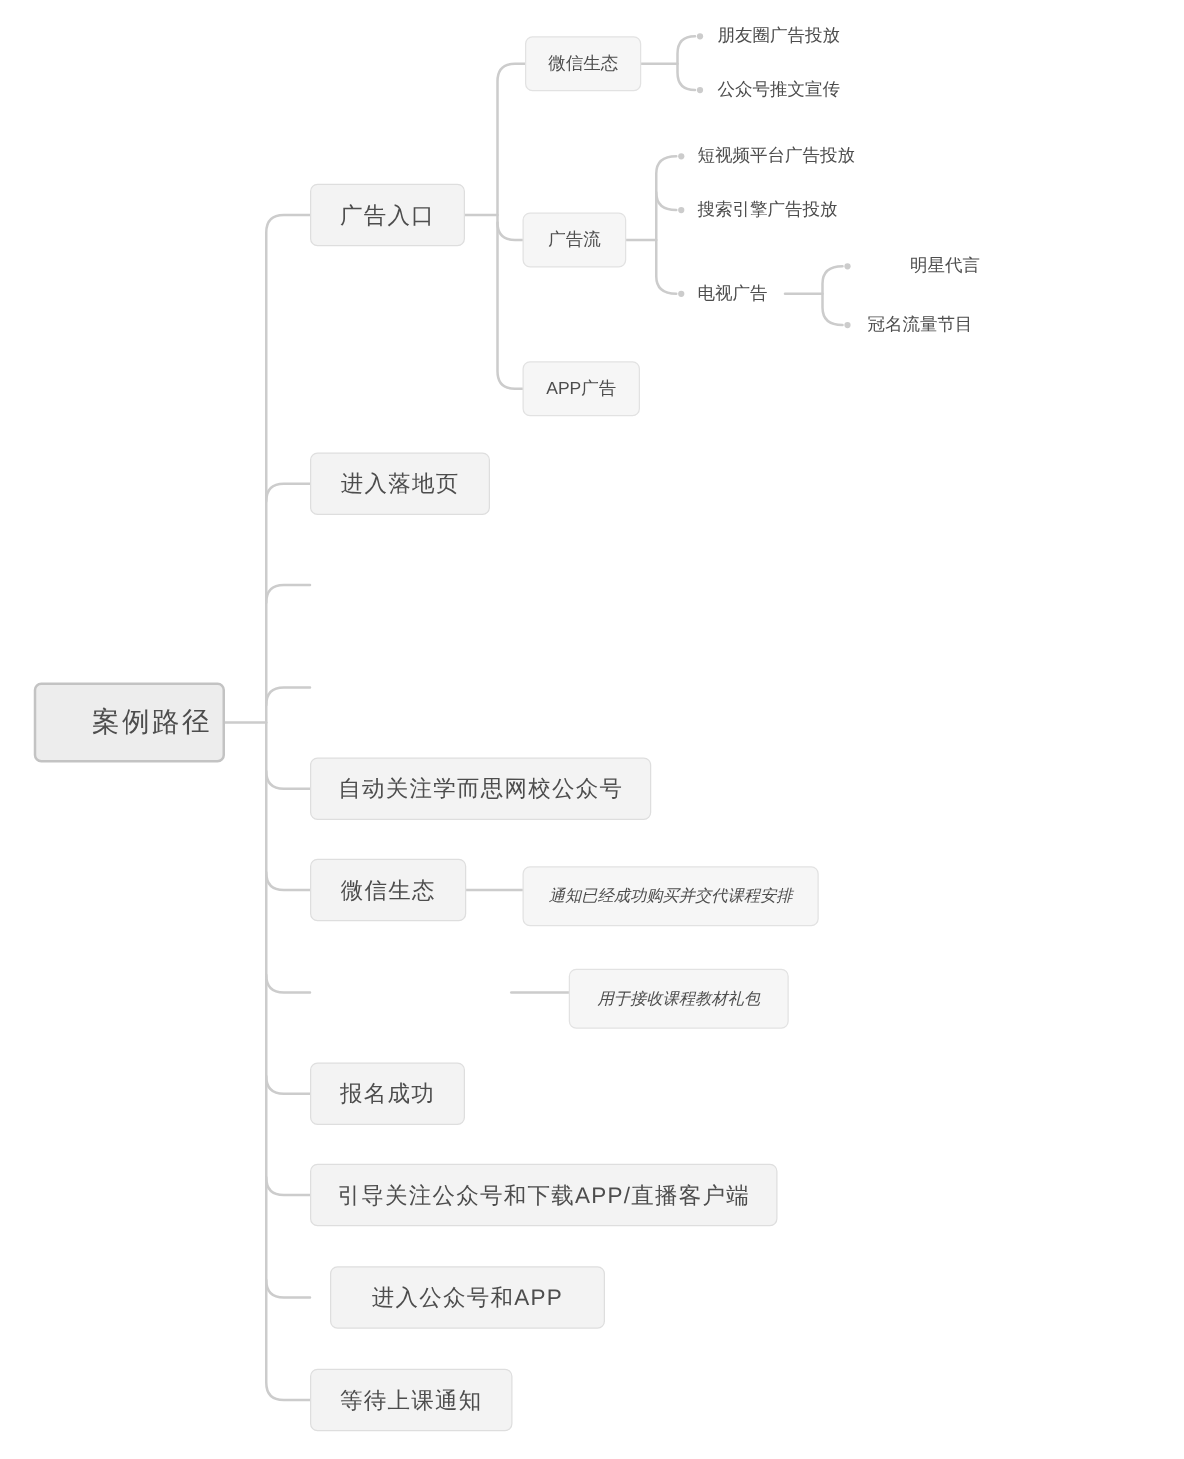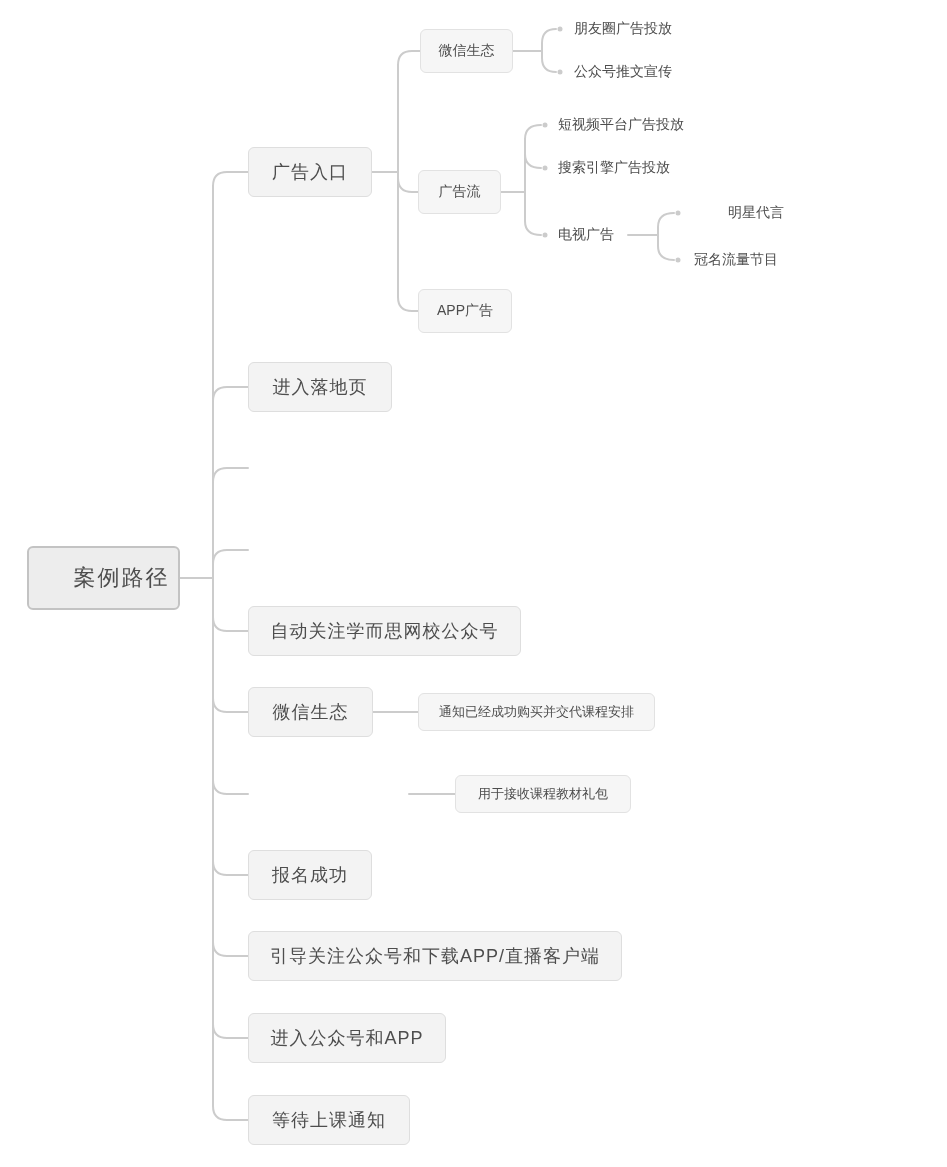--- a/index.html
+++ b/index.html
@@ -19,21 +19,21 @@
   svg.links path{fill:none;stroke:var(--line);stroke-width:2;stroke-linecap:round;}
   svg.links circle{fill:var(--line);stroke:none;}
   .node{
     position:absolute;display:flex;align-items:center;justify-content:center;
     white-space:nowrap;border-radius:6px;color:var(--text);
     background:var(--node-fill);border:1px solid var(--node-border);
   }
   .root{background:var(--root-fill);border:2px solid var(--root-border);font-size:22px;letter-spacing:2px;padding-left:36px;}
   .l1{font-size:18px;height:50px;letter-spacing:1px;}
   .l2{font-size:14px;height:44px;background:var(--sub-fill);border-color:var(--sub-border);}
-  .note{font-size:13px;height:38px;background:var(--sub-fill);border-color:var(--sub-border);}
+  .note{font-size:13px;height:48px;background:var(--sub-fill);border-color:var(--sub-border);font-style:italic;}
   .leaf{
     position:absolute;transform:translateY(-50%);
     font-size:14px;color:var(--text);white-space:nowrap;
   }
 </style>
 </head>
 <body>
 
 <div class="canvas">
 
@@ -81,21 +81,21 @@
   </svg>
 
   <div class="node root" style="left:27px;top:546px;width:153px;height:64px">案例路径</div>
 
   <div class="node l1" style="left:248px;top:147px;width:124px">广告入口</div>
   <div class="node l1" style="left:248px;top:362px;width:144px">进入落地页</div>
   <div class="node l1" style="left:248px;top:606px;width:273px">自动关注学而思网校公众号</div>
   <div class="node l1" style="left:248px;top:687px;width:125px">微信生态</div>
   <div class="node l1" style="left:248px;top:850px;width:124px">报名成功</div>
   <div class="node l1" style="left:248px;top:931px;width:374px">引导关注公众号和下载APP/直播客户端</div>
-  <div class="node l1" style="left:248px;top:1013px;width:198px">进入公众号和APP</div>
+  <div class="node l1" style="left:264px;top:1013px;width:220px">进入公众号和APP</div>
   <div class="node l1" style="left:248px;top:1095px;width:162px">等待上课通知</div>
 
   <div class="node l2" style="left:420px;top:29px;width:93px">微信生态</div>
   <div class="node l2" style="left:418px;top:170px;width:83px">广告流</div>
   <div class="node l2" style="left:418px;top:289px;width:94px">APP广告</div>
 
   <span class="leaf" style="left:574px;top:29px">朋友圈广告投放</span>
   <span class="leaf" style="left:574px;top:72px">公众号推文宣传</span>
 
   <span class="leaf" style="left:558px;top:125px">短视频平台广告投放</span>

